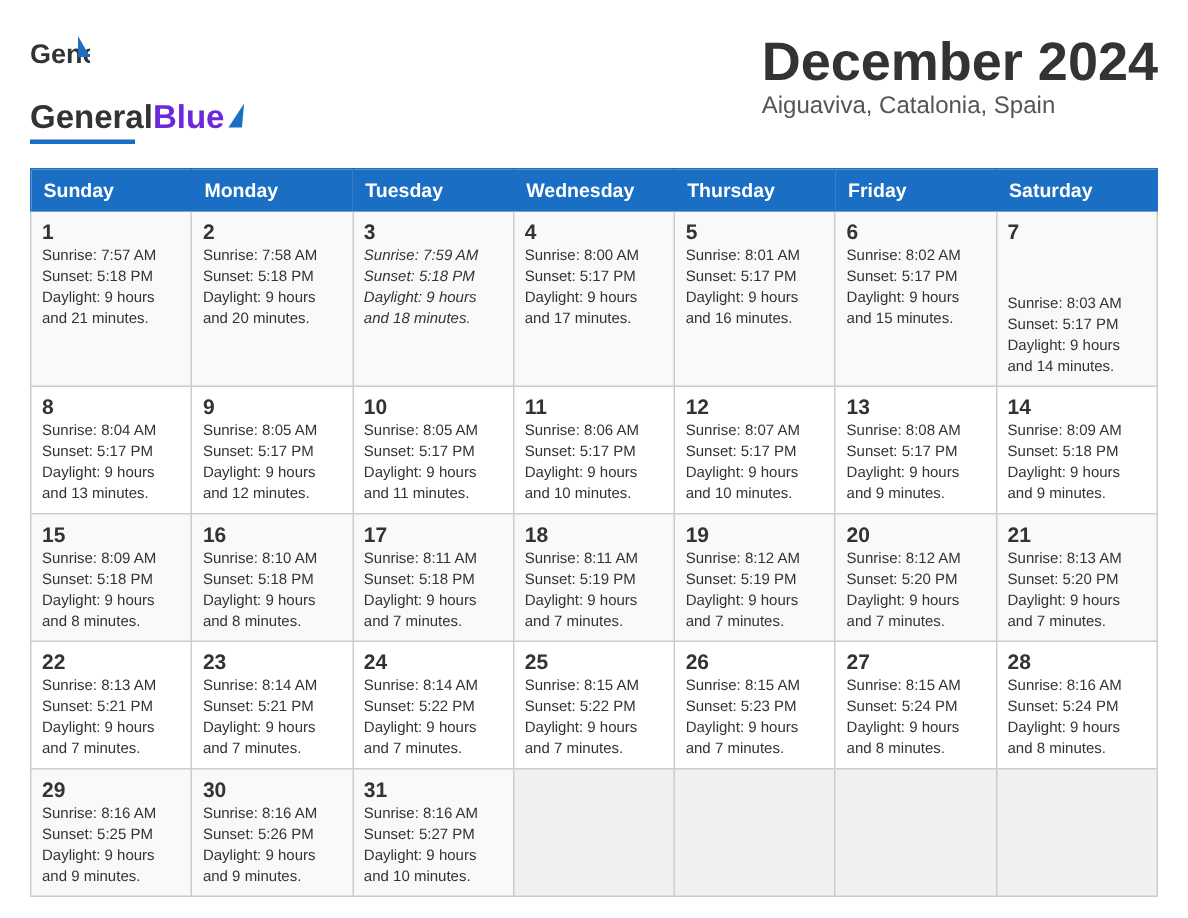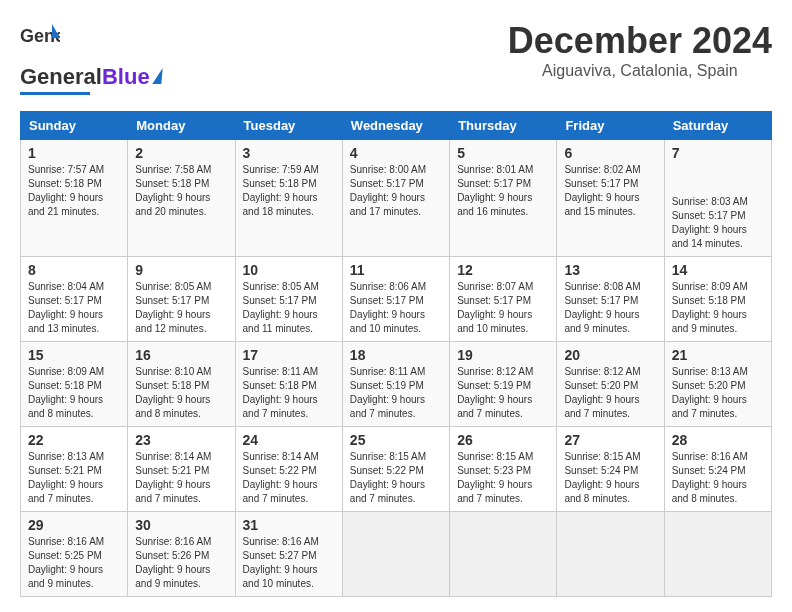--- a/index.html
+++ b/index.html
@@ -21,21 +21,21 @@
       flex-direction: column;
       align-items: flex-start;
     }
     .logo-line {
       width: 70px;
       height: 3px;
       background: #1a6fc4;
       margin-top: 2px;
     }
     .title-block {
-      text-align: center;
+      text-align: left;
     }
     .title-block h1 {
       font-size: 36px;
       font-weight: bold;
       color: #333;
     }
     .title-block h2 {
       font-size: 16px;
       font-weight: normal;
       color: #555;
@@ -137,21 +137,21 @@
 Daylight: 9 hours and 21 minutes.</div>
         </td>
         <td>
           <span class="day-num">2</span>
           <div class="day-detail" style="white-space: pre-line;">Sunrise: 7:58 AM
 Sunset: 5:18 PM
 Daylight: 9 hours and 20 minutes.</div>
         </td>
         <td>
           <span class="day-num">3</span>
-          <div class="day-detail" style="white-space: pre-line;">Sunrise: 7:59 AM
+          <div class="day-detail" style="white-space: pre-line; font-style: italic;">Sunrise: 7:59 AM
 Sunset: 5:18 PM
 Daylight: 9 hours and 18 minutes.</div>
         </td>
         <td>
           <span class="day-num">4</span>
           <div class="day-detail" style="white-space: pre-line;">Sunrise: 8:00 AM
 Sunset: 5:17 PM
 Daylight: 9 hours and 17 minutes.</div>
         </td>
         <td>

